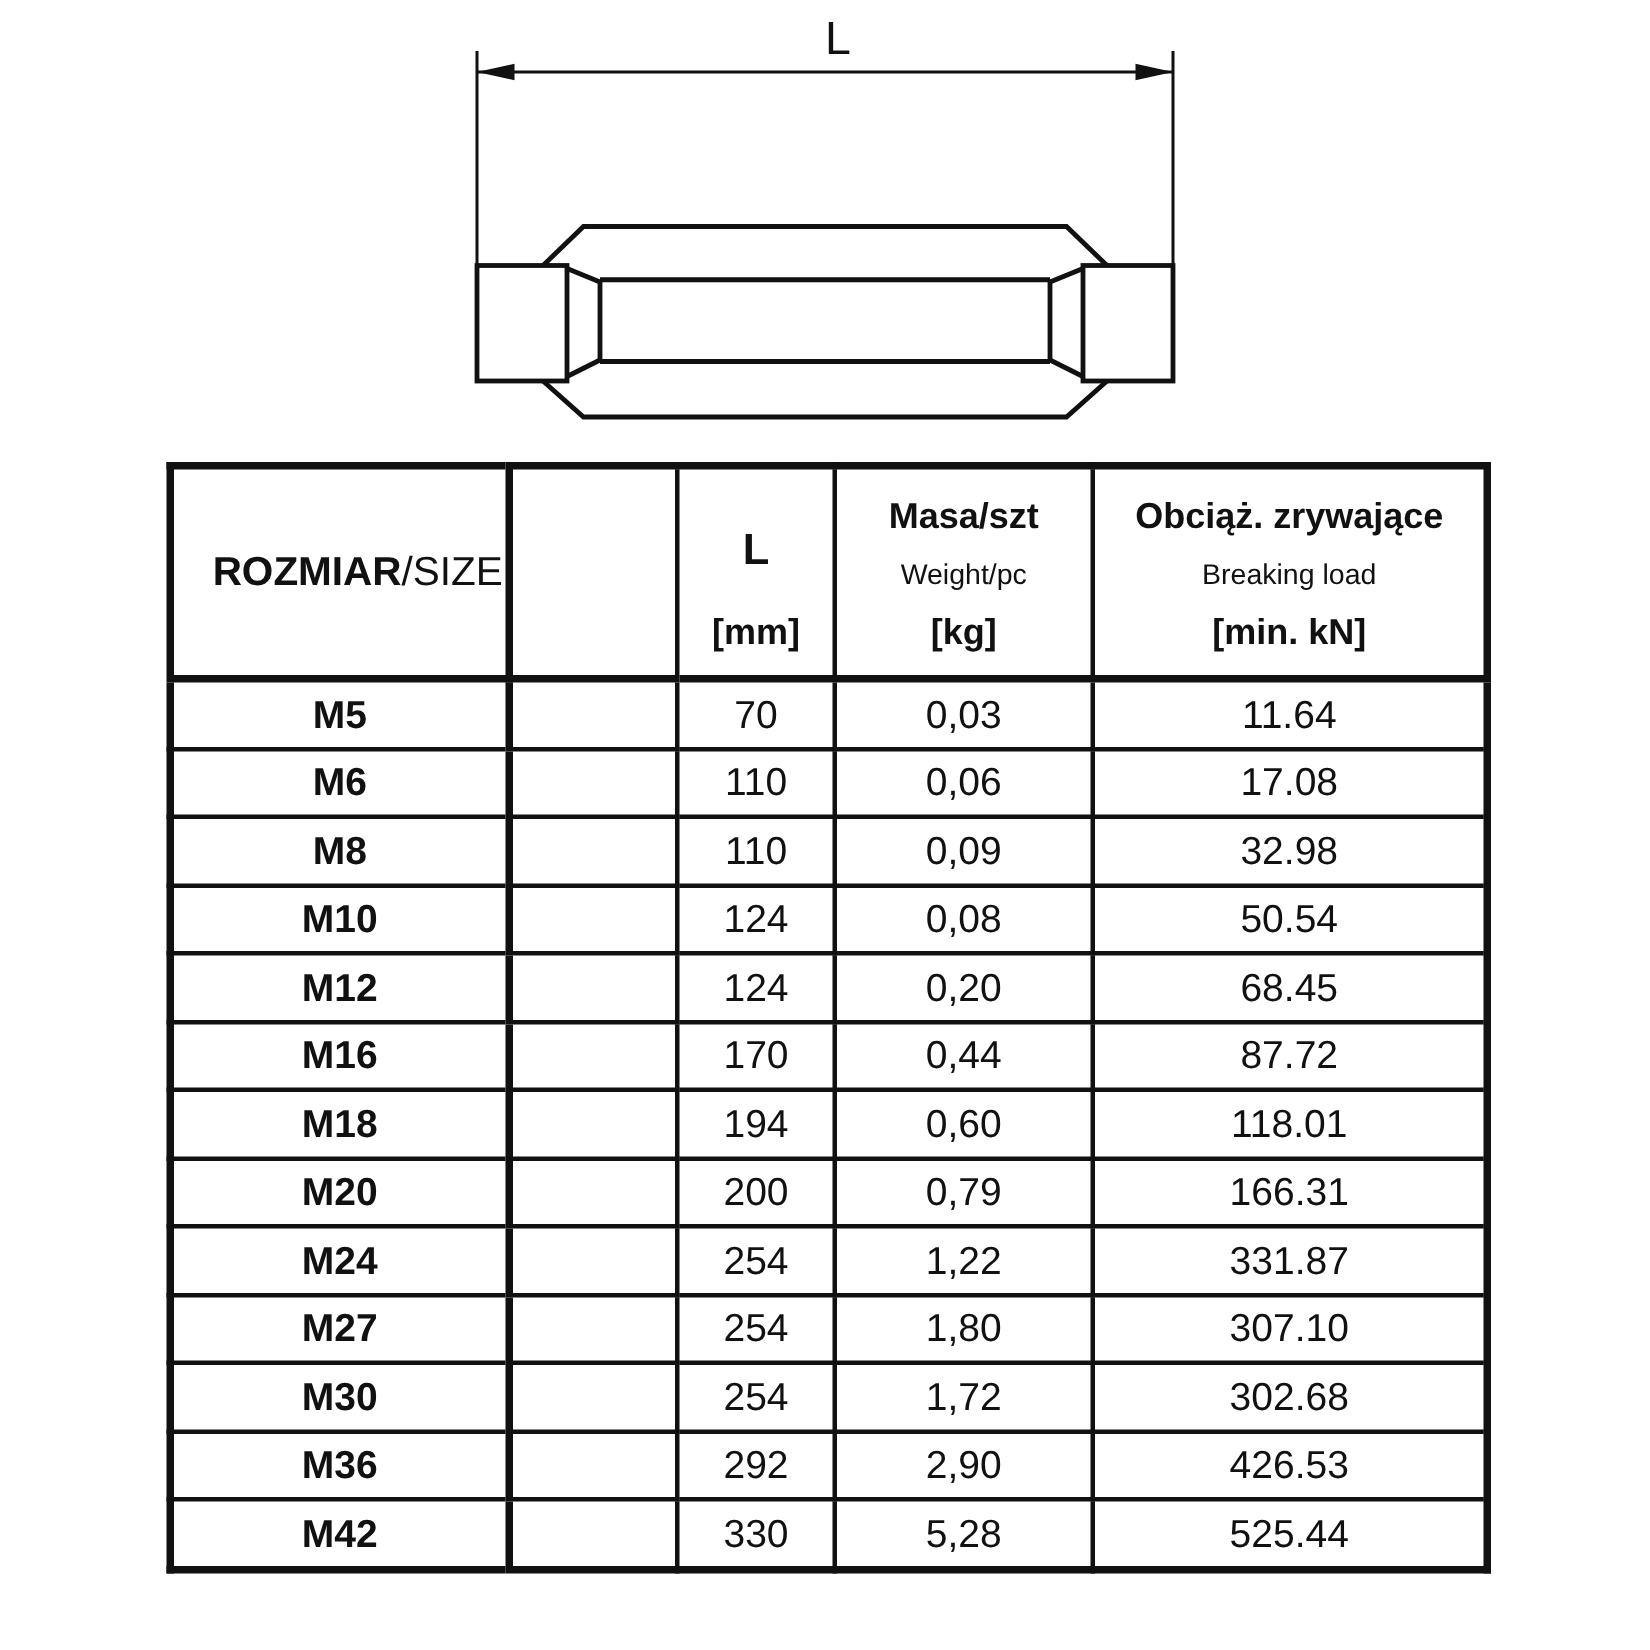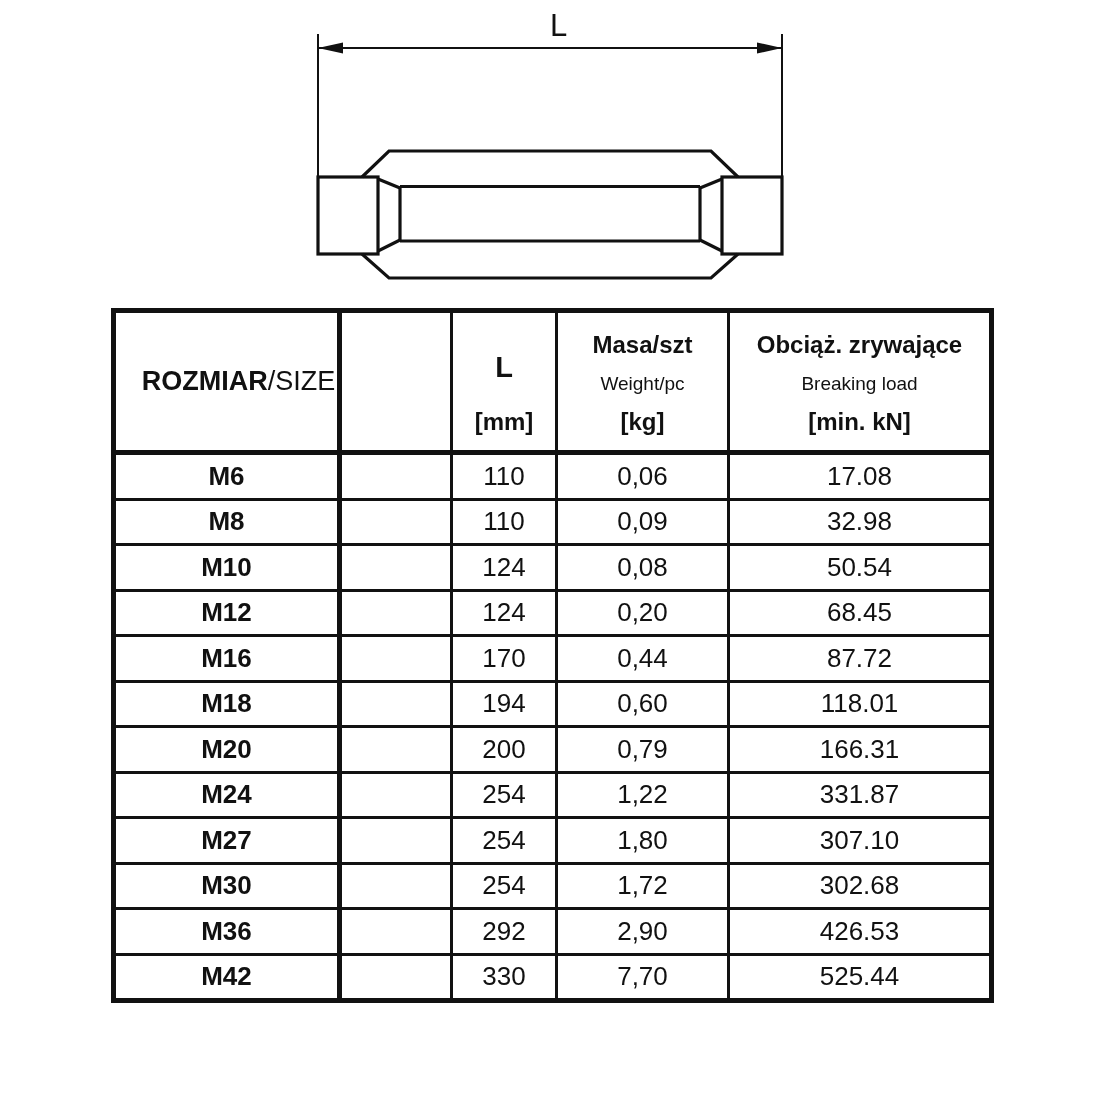--- a/index.html
+++ b/index.html
@@ -106,20 +106,27 @@
         <div class="hcol">
           <span class="pl">Obciąż. zrywające</span>
           <span class="en">Breaking load</span>
           <span class="unit">[min. kN]</span>
         </div>
       </th>
     </tr>
   </thead>
   <tbody>
 
+      <tr>
+        <td class="size">M5</td>
+        <td></td>
+        <td>70</td>
+        <td>0,03</td>
+        <td>11.64</td>
+      </tr>
 
       <tr>
         <td class="size">M6</td>
         <td></td>
         <td>110</td>
         <td>0,06</td>
         <td>17.08</td>
       </tr>
 
       <tr>
@@ -200,17 +207,17 @@
         <td></td>
         <td>292</td>
         <td>2,90</td>
         <td>426.53</td>
       </tr>
 
       <tr>
         <td class="size">M42</td>
         <td></td>
         <td>330</td>
-        <td>7,70</td>
+        <td>5,28</td>
         <td>525.44</td>
       </tr>
     </tbody>
 </table>
 
 </body></html>

